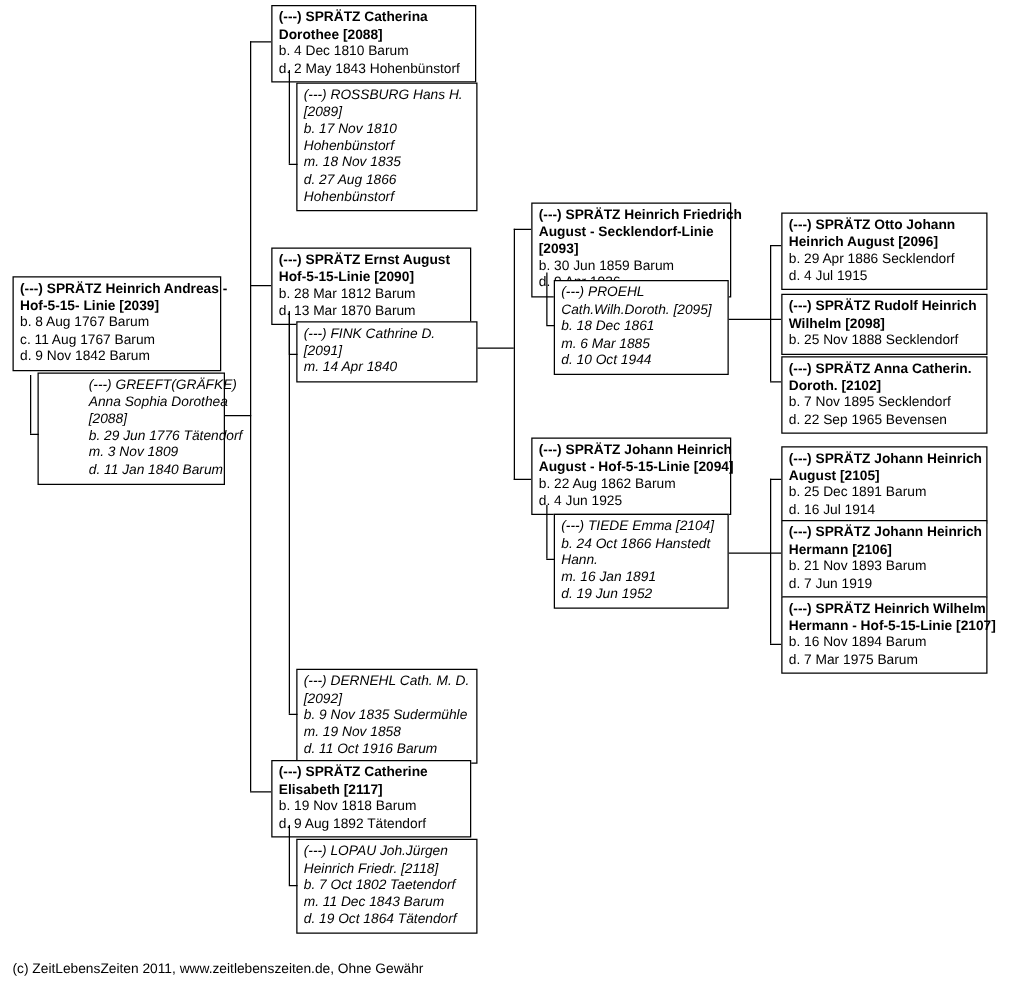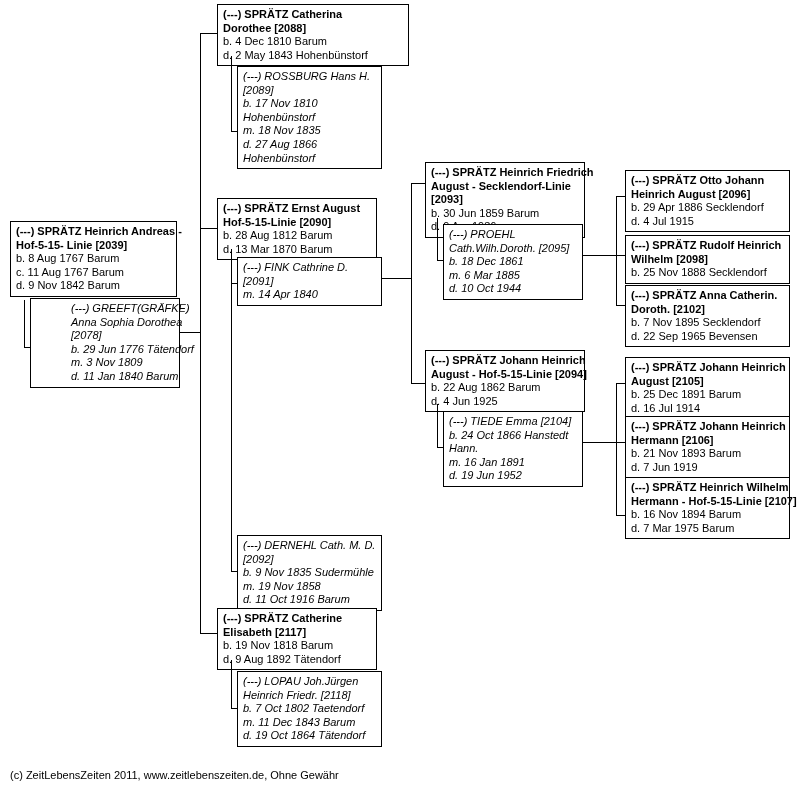--- a/index.html
+++ b/index.html
@@ -59,35 +59,35 @@
     <div class="nm">(---) SPRÄTZ Heinrich Andreas -</div>
     <div class="nm">Hof-5-15- Linie [2039]</div>
     <div>b. 8 Aug 1767 Barum</div>
     <div>c. 11 Aug 1767 Barum</div>
     <div>d. 9 Nov 1842 Barum</div>
   </div>
 
   <div class="box spouse" style="left:30px; top:298px; width:150px;padding-left:40px;">
     <div class="nm">(---) GREEFT(GRÄFKE)</div>
     <div class="nm">Anna Sophia Dorothea</div>
-    <div class="nm">[2078]</div>
+    <div class="nm">[2088]</div>
     <div>b. 29 Jun 1776 Tätendorf</div>
     <div>m. 3 Nov 1809</div>
     <div>d. 11 Jan 1840 Barum</div>
   </div>
 
   <div class="line v" style="left:24px; top:300px; height:47px;"></div>
   <div class="line h" style="left:24px; top:347px; width:7px;"></div>
 
   <div class="line h" style="left:180px; top:332px; width:21px;"></div>
 
   <div class="line v" style="left:200px; top:33px; height:600px;"></div>
 
   <div class="line h" style="left:200px; top:33px; width:17px;"></div>
-  <div class="box" style="left:217px; top:4px; width:192px;">
+  <div class="box" style="left:217px; top:4px; width:164px;">
     <div class="nm">(---) SPRÄTZ Catherina</div>
     <div class="nm">Dorothee [2088]</div>
     <div>b. 4 Dec 1810 Barum</div>
     <div>d. 2 May 1843 Hohenbünstorf</div>
   </div>
 
   <div class="box spouse" style="left:237px; top:66px; width:145px;">
     <div class="nm">(---) ROSSBURG Hans H.</div>
     <div class="nm">[2089]</div>
     <div>b. 17 Nov 1810</div>
@@ -96,21 +96,21 @@
     <div>d. 27 Aug 1866</div>
     <div>Hohenbünstorf</div>
   </div>
   <div class="line v" style="left:231px; top:56px; height:75px;"></div>
   <div class="line h" style="left:231px; top:131px; width:7px;"></div>
 
   <div class="line h" style="left:200px; top:228px; width:17px;"></div>
   <div class="box" style="left:217px; top:198px; width:160px;">
     <div class="nm">(---) SPRÄTZ Ernst August</div>
     <div class="nm">Hof-5-15-Linie [2090]</div>
-    <div>b. 28 Aug 1812 Barum</div>
+    <div>b. 28 Mar 1812 Barum</div>
     <div>d. 13 Mar 1870 Barum</div>
   </div>
 
   <div class="box spouse" style="left:237px; top:257px; width:145px;">
     <div class="nm">(---) FINK Cathrine D.</div>
     <div class="nm">[2091]</div>
     <div>m. 14 Apr 1840</div>
   </div>
   <div class="line v" style="left:231px; top:249px; height:34px;"></div>
   <div class="line h" style="left:231px; top:283px; width:7px;"></div>

